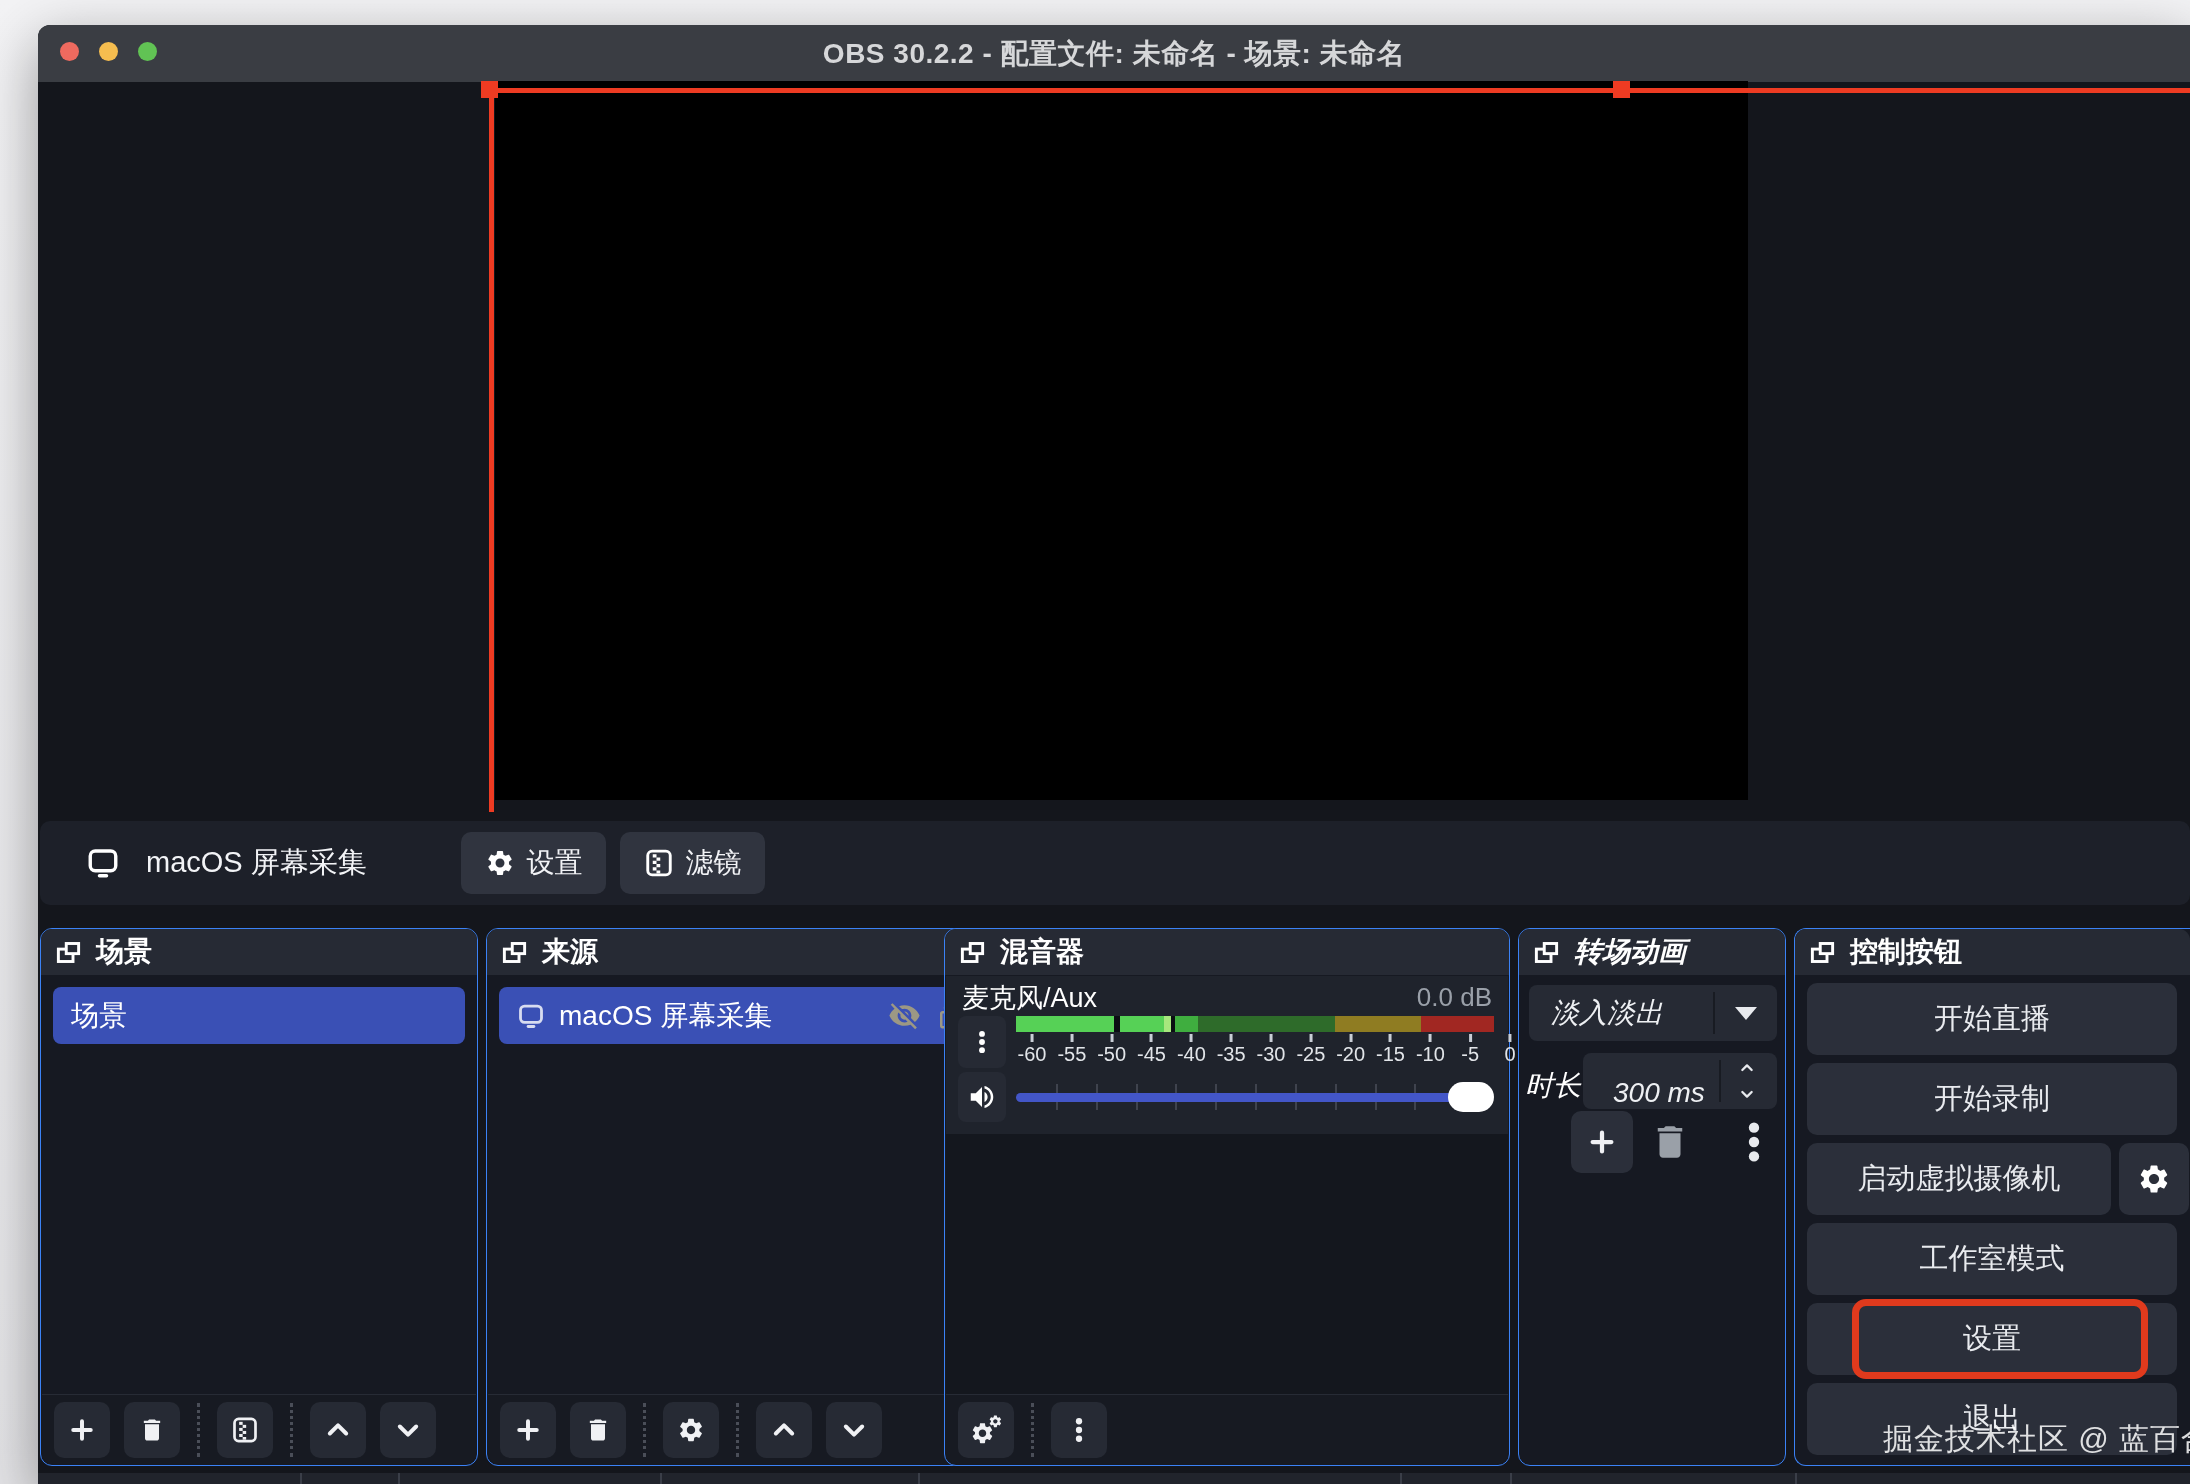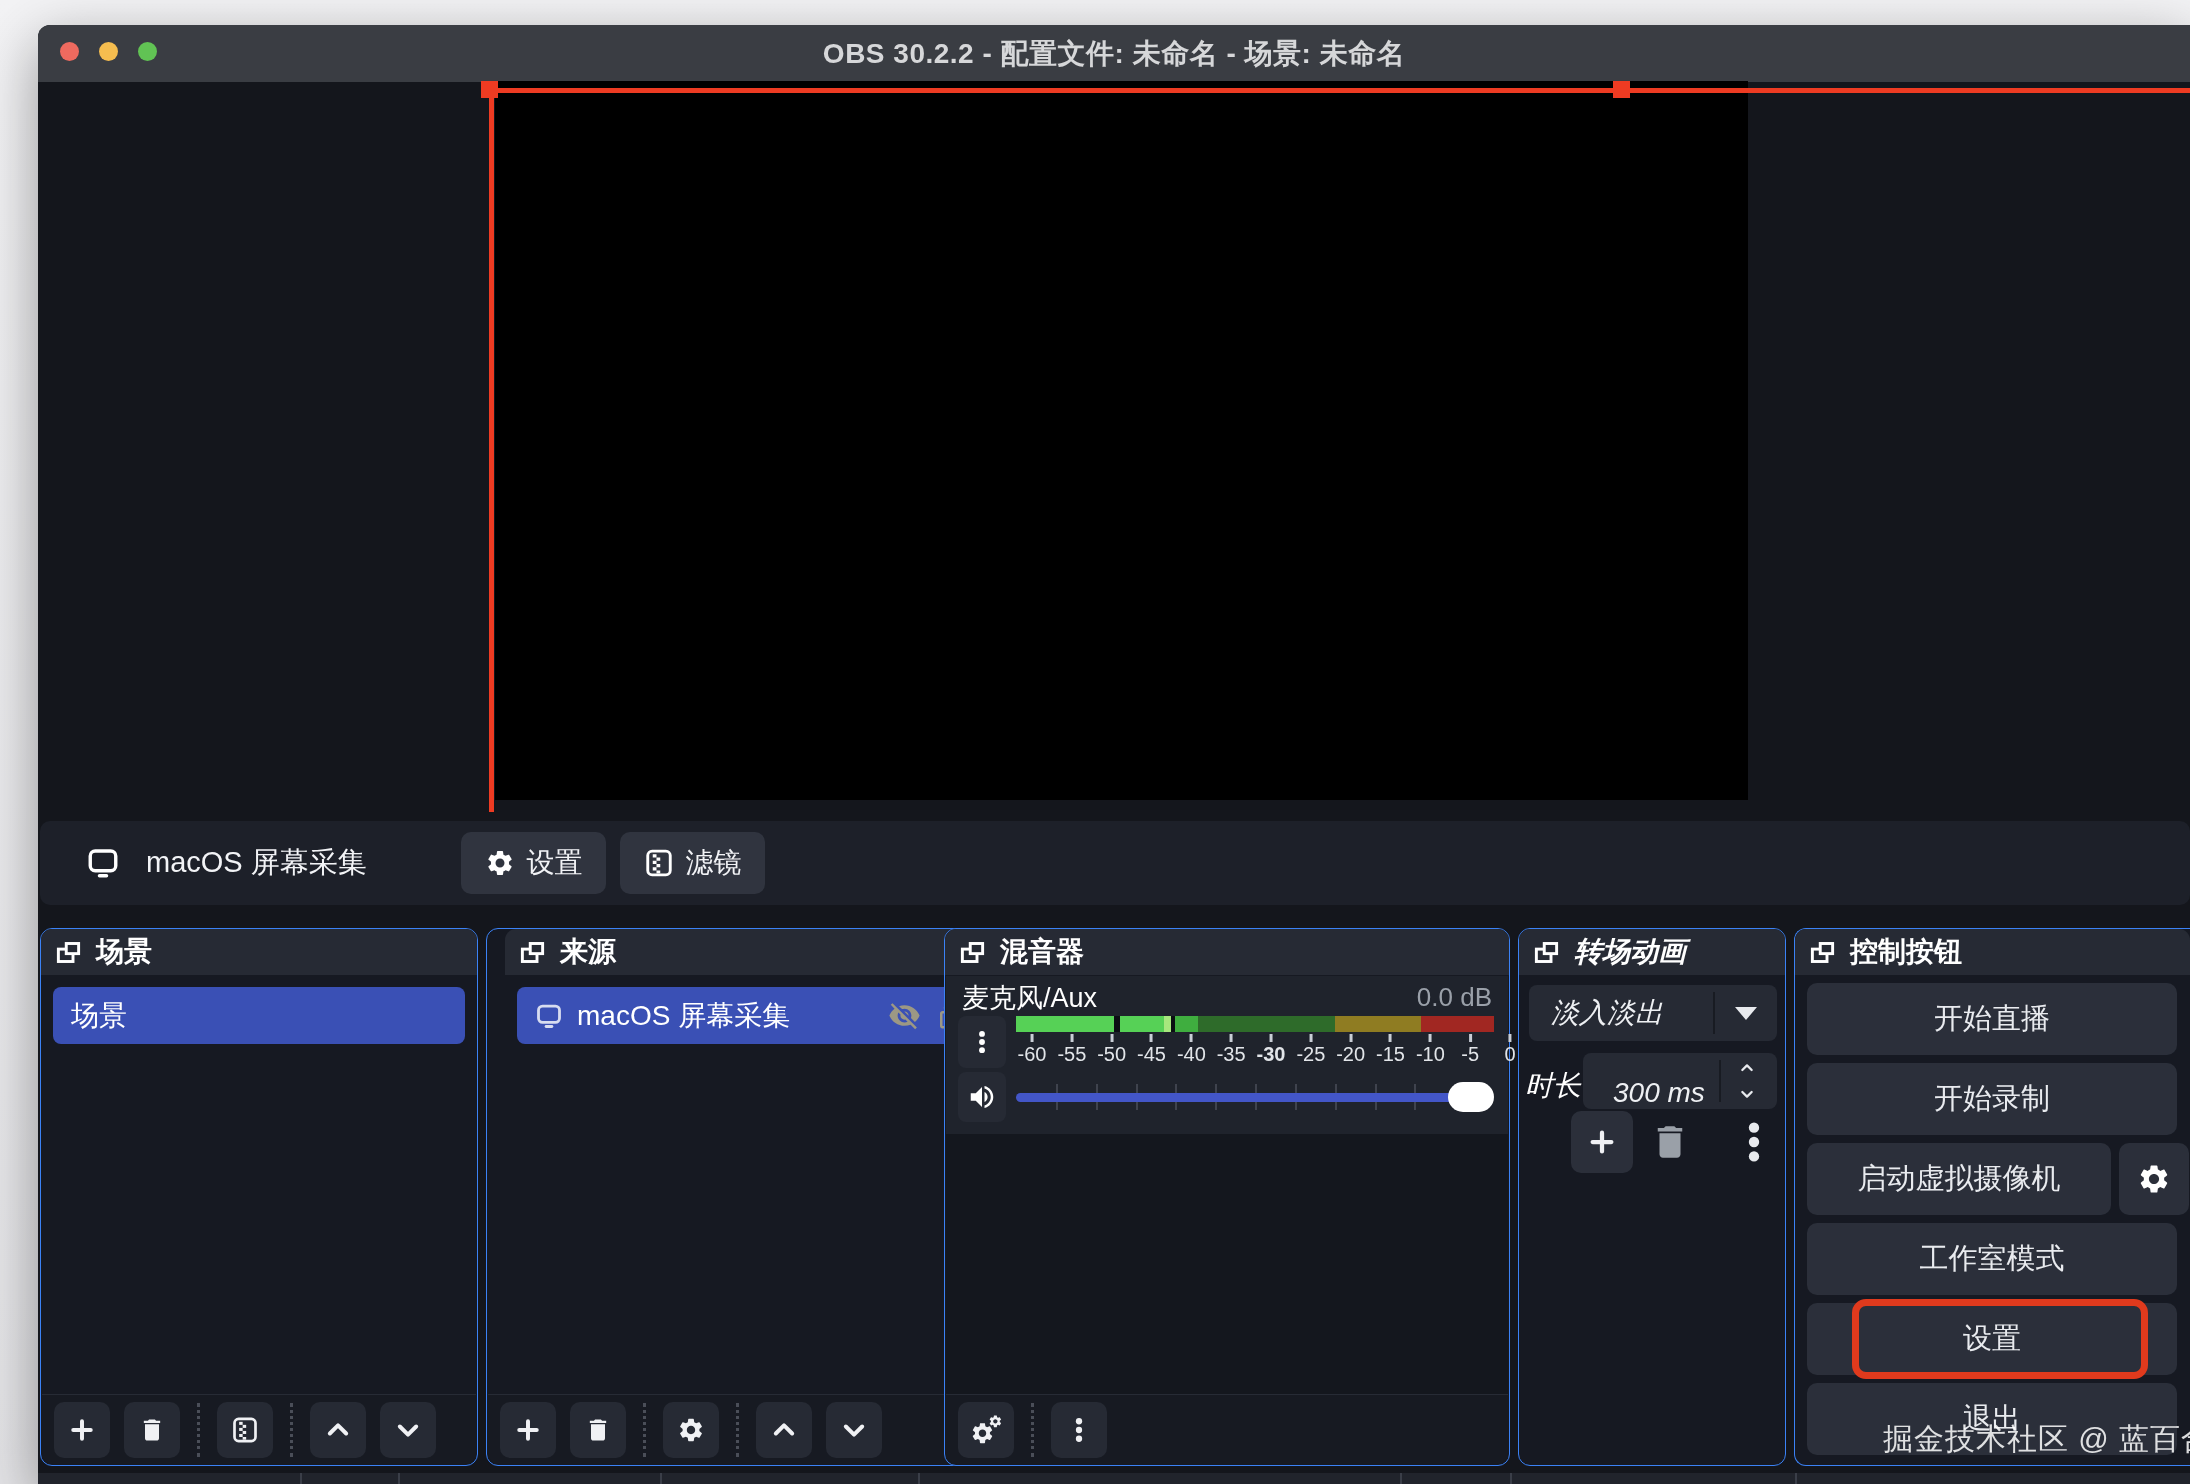--- a/index.html
+++ b/index.html
@@ -35,21 +35,21 @@
   .tb-btn.settings { left:421px; }
   .tb-btn.filters  { left:580px; }
 
   
   .dock { position:absolute; top:928px; height:538px; background:#161922;
     border:1px solid #3b82f6; border-radius:12px; }
   .dock-header { height:46px; background:#262a34; border-radius:11px 11px 0 0;
     display:flex; align-items:center; gap:14px; padding:0 14px;
     color:#fff; font-size:28px; font-weight:700; }
   .dock.scenes      { left:40px;   width:438px; }
-  .dock.sources     { left:486px;  width:516px;padding-left:18px; }
+  .dock.sources     { left:486px;  width:516px; }
   .dock.mixer       { left:944px;  width:566px; }
   .dock.transitions { left:1518px; width:268px;font-style:italic; }
   .dock.controls    { left:1794px; width:396px; border-right:none; border-radius:12px 0 0 12px; }
 
   .list-item { margin:12px; height:57px; background:#3a50b5; border-radius:8px;
     display:flex; align-items:center; gap:14px; padding:0 18px; color:#fff; font-size:28px; }
   .list-item .grow { flex:1; }
 
   .dock-footer { position:absolute; left:1px; right:1px; bottom:1px; height:70px;
     background:#171a22; border-top:1px solid #272b35; border-radius:0 0 11px 11px;
@@ -334,21 +334,21 @@
           <div class="lab">-45</div>
         </div>
         <div class="mtick" style="left: 33.3333%;">
           <div class="mark"></div>
           <div class="lab">-40</div>
         </div>
         <div class="mtick" style="left: 41.6667%;">
           <div class="mark"></div>
           <div class="lab">-35</div>
         </div>
-        <div class="mtick" style="left: 50%; font-weight: bold;">
+        <div class="mtick" style="left: 50%;">
           <div class="mark"></div>
           <div class="lab">-30</div>
         </div>
         <div class="mtick" style="left: 58.3333%;">
           <div class="mark"></div>
           <div class="lab">-25</div>
         </div>
         <div class="mtick" style="left: 66.6667%;">
           <div class="mark"></div>
           <div class="lab">-20</div>

